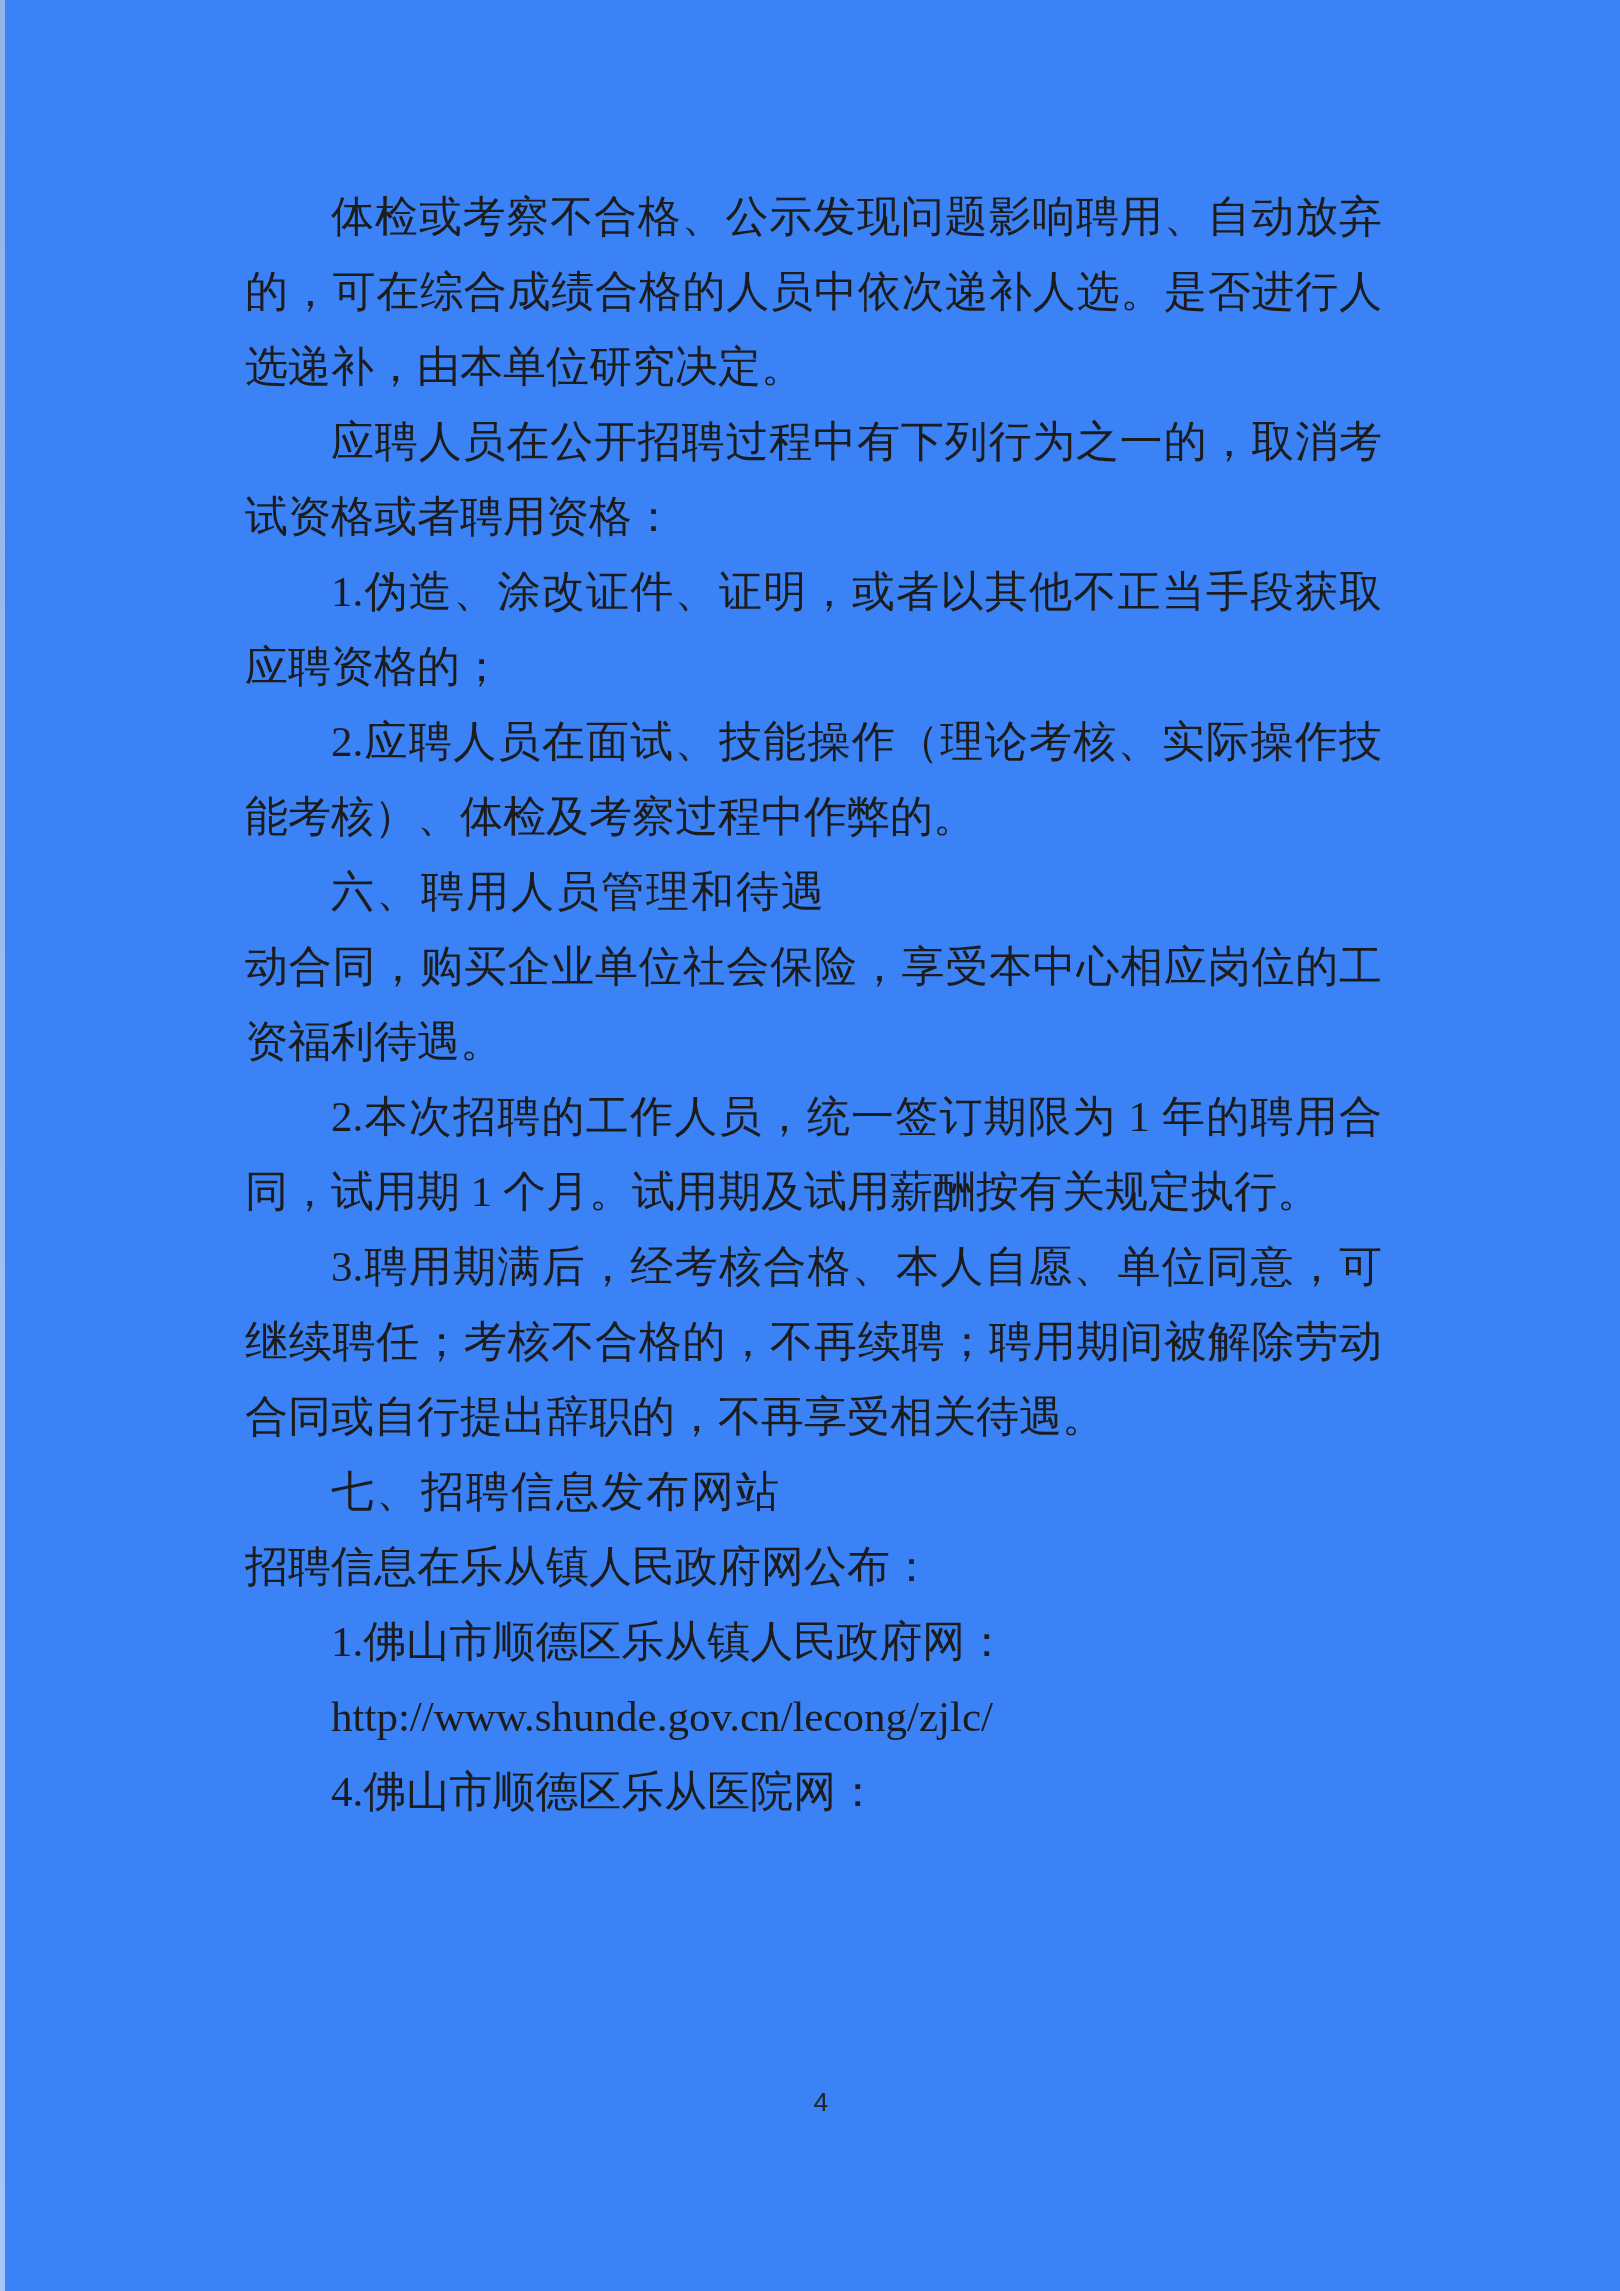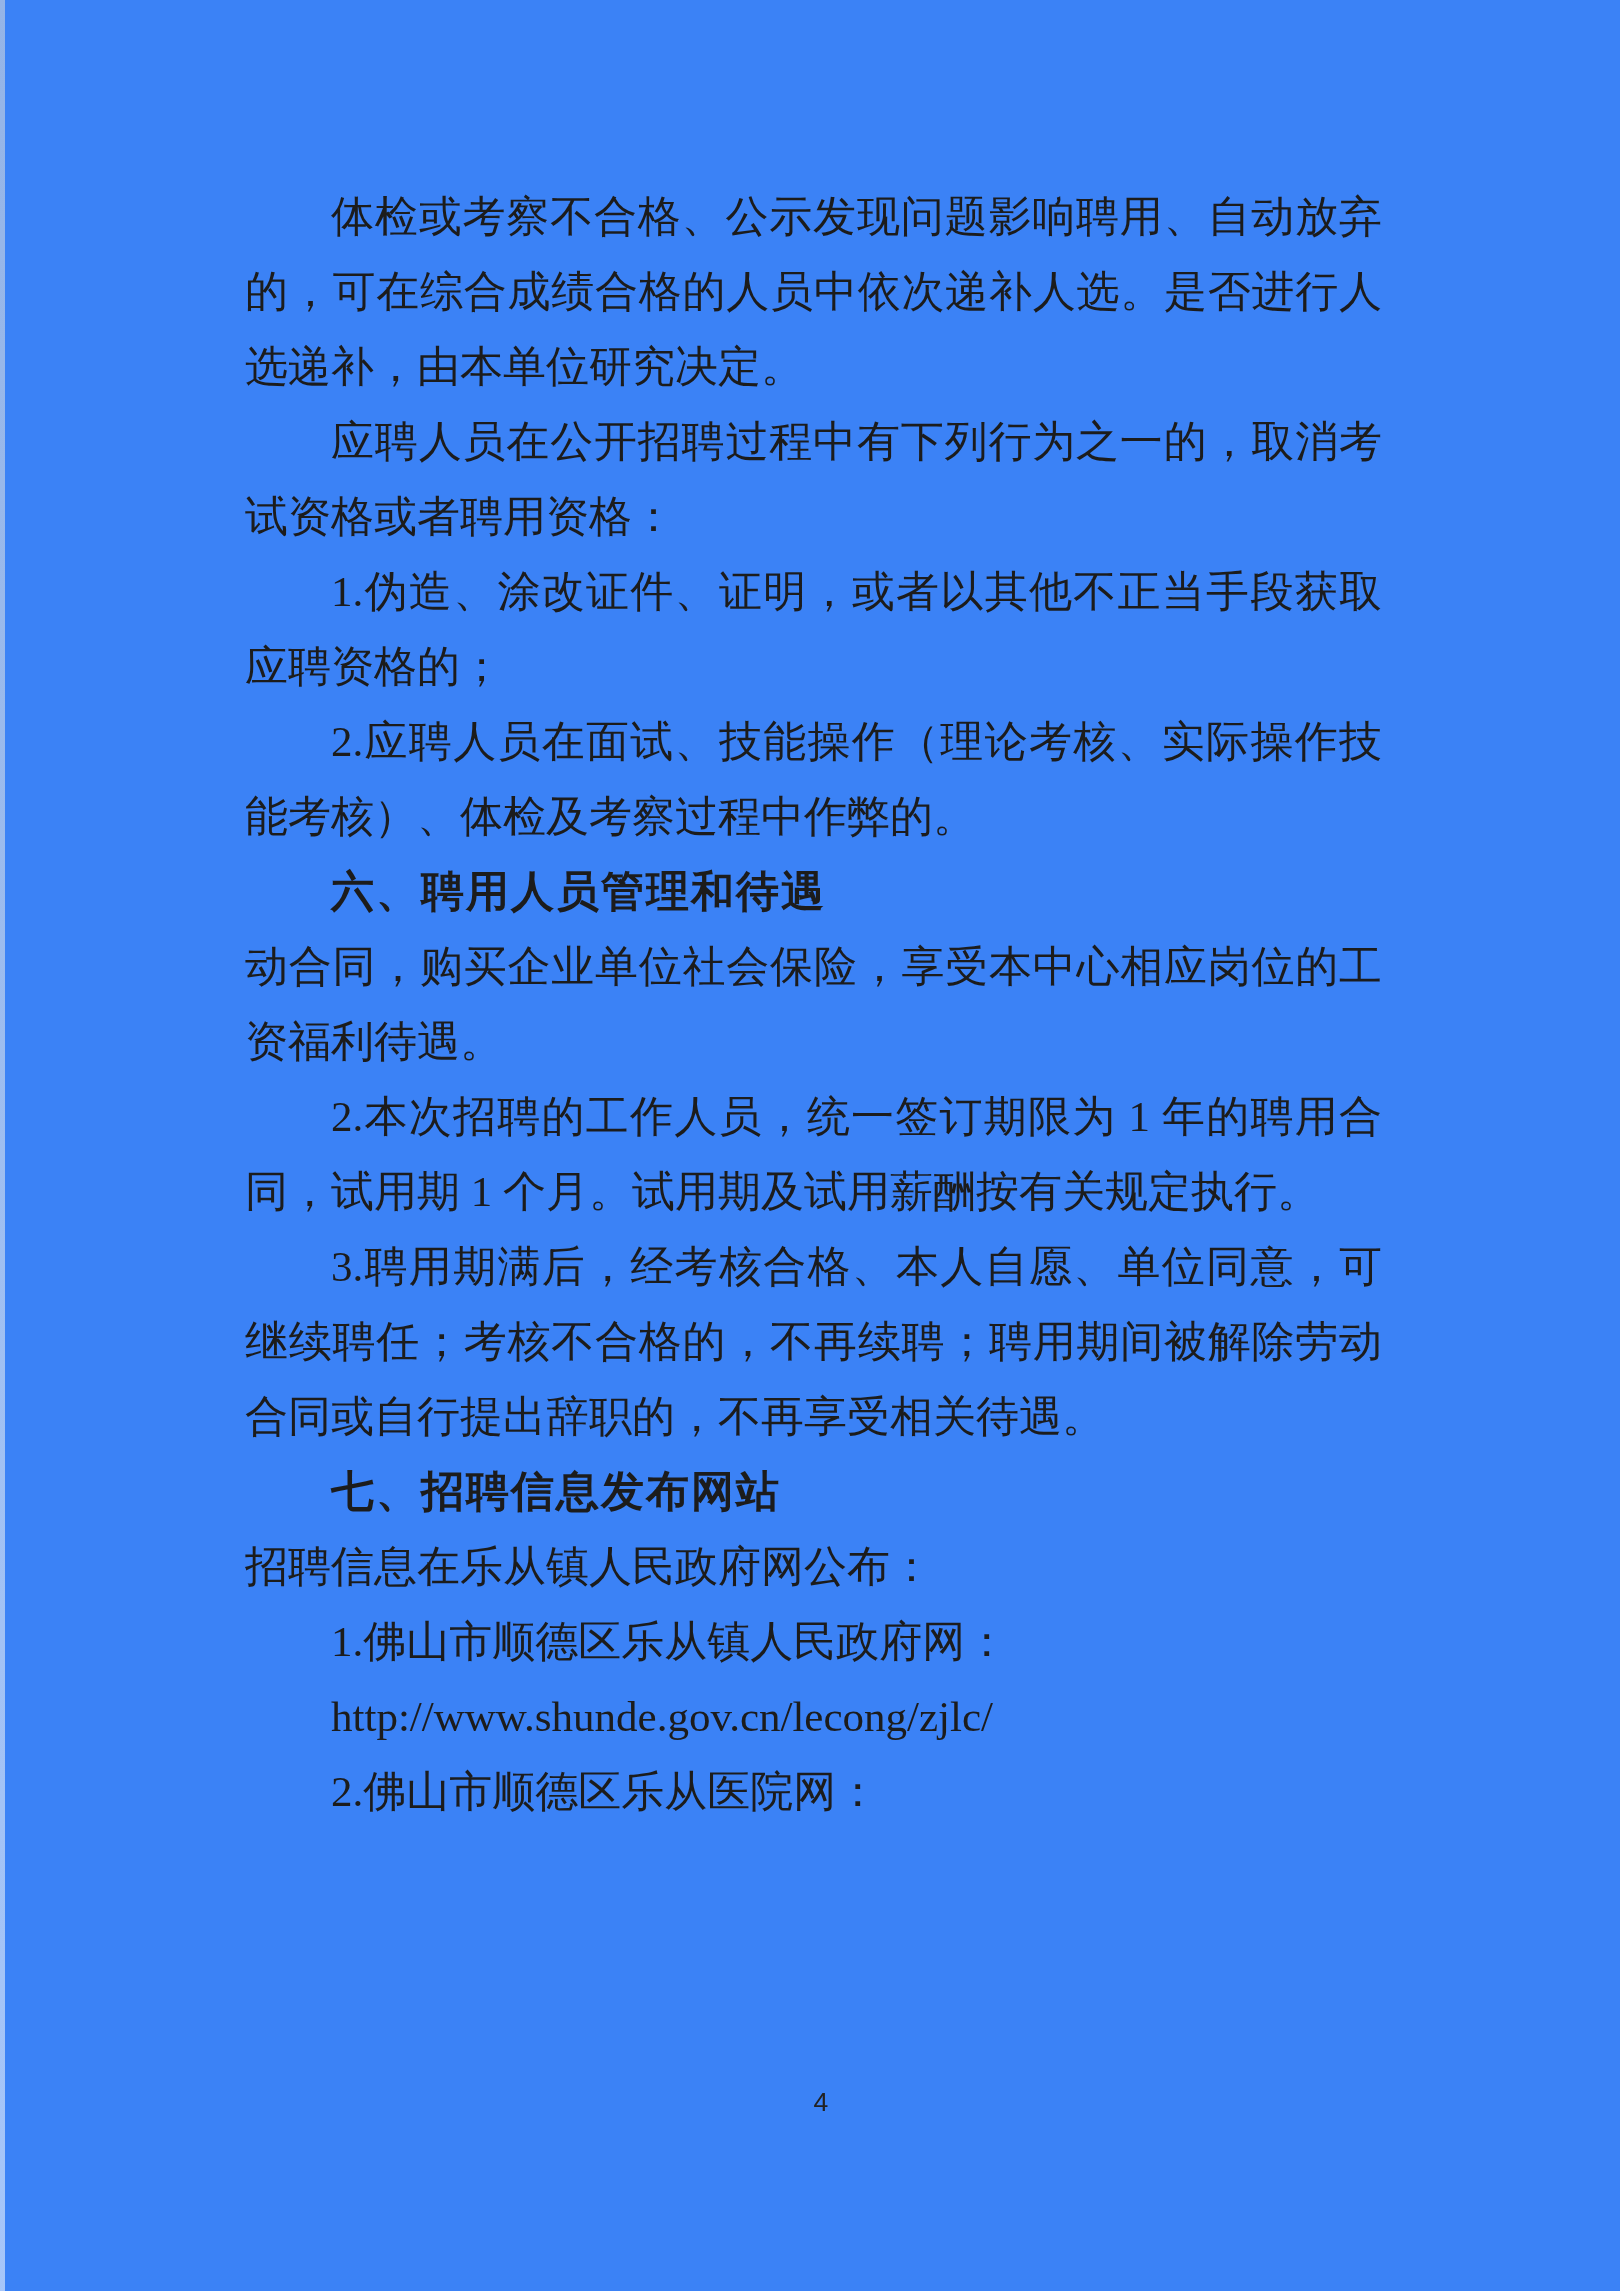--- a/index.html
+++ b/index.html
@@ -47,21 +47,21 @@
   }
   .line.just {
     white-space: normal;
     text-align: justify;
     text-align-last: justify;
   }
   .line.indent {
     padding-left: 86px;
   }
   .line.bold {
-    font-weight: bold;
+    font-weight: normal;
     font-family: "Liberation Sans", "DejaVu Sans", sans-serif;
     letter-spacing: 2px;
   }
   .line.latin {
     font-family: "Liberation Serif", "DejaVu Serif", serif;
   }
   .page-number {
     position: absolute;
     top: 2086px;
     left: 21.6px;
@@ -93,17 +93,17 @@
       <div class="line">资福利待遇。</div>
       <div class="line indent just">2.本次招聘的工作人员，统一签订期限为 1 年的聘用合</div>
       <div class="line">同，试用期 1 个月。试用期及试用薪酬按有关规定执行。</div>
       <div class="line indent just">3.聘用期满后，经考核合格、本人自愿、单位同意，可</div>
       <div class="line just">继续聘任；考核不合格的，不再续聘；聘用期间被解除劳动</div>
       <div class="line">合同或自行提出辞职的，不再享受相关待遇。</div>
       <div class="line indent bold">七、招聘信息发布网站</div>
       <div class="line">招聘信息在乐从镇人民政府网公布：</div>
       <div class="line indent">1.佛山市顺德区乐从镇人民政府网：</div>
       <div class="line indent latin">http://www.shunde.gov.cn/lecong/zjlc/</div>
-      <div class="line indent">2.佛山市顺德区乐从医院网：</div>
+      <div class="line indent">4.佛山市顺德区乐从医院网：</div>
     </div>
   <div class="page-number">4</div>
 </div>
 
 
 </body></html>

